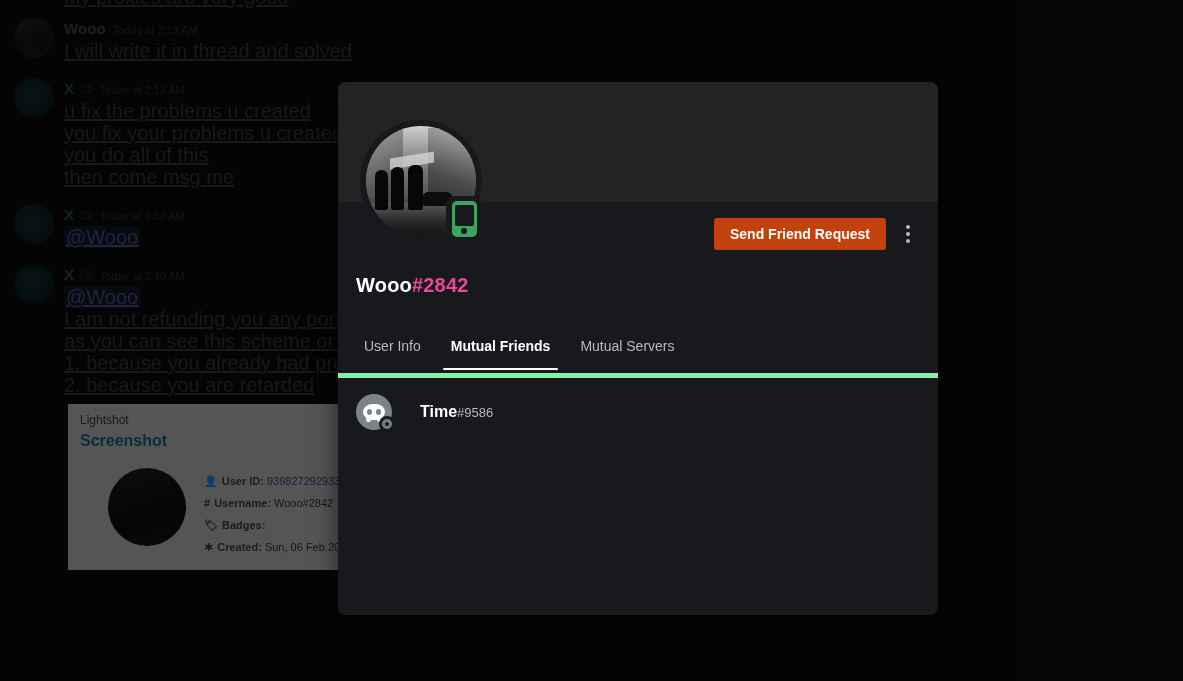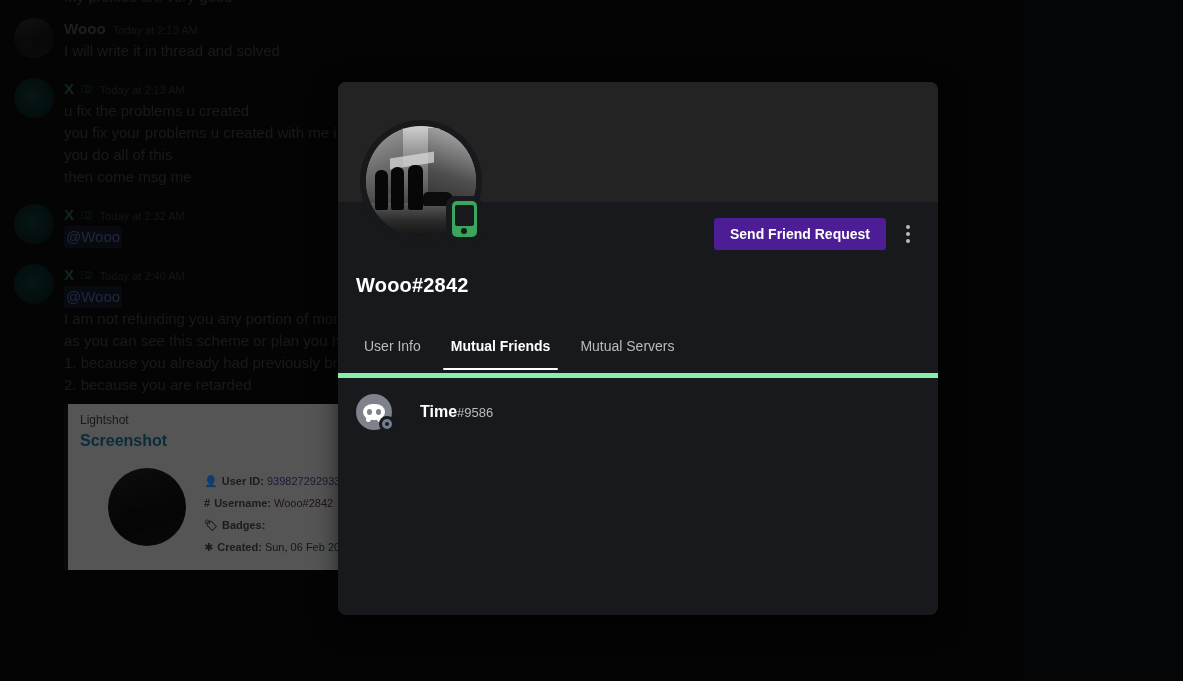--- a/index.html
+++ b/index.html
@@ -68,24 +68,25 @@
     color: #1d4a44;
     font-size: 11px;
     position: relative;
     top: -1px;
   }
   .msg-time {
     font-size: 11px;
     color: #29292c;
   }
   .msg-line {
-    font-size: 15px;
+    font-size: 20px;
     line-height: 22px;
     color: #2f3032;
     white-space: nowrap;
+    text-decoration: underline;
   }
   .msg-line.mention {
     color: #3b4a7a;
     background: #12141f;
     display: inline-block;
     padding: 0 2px;
     border-radius: 3px;
   }
   .msg-line.link {
     color: #135a78;
@@ -262,21 +263,21 @@
 
   .modal-actions {
     position: absolute;
     right: 16px;
     top: 136px;
     display: flex;
     align-items: center;
     gap: 8px;
   }
   #send-friend-request-btn {
-    background: #4c1d95;
+    background: #c2410c;
     color: #ffffff;
     border: none;
     border-radius: 3px;
     height: 32px;
     padding: 0 16px;
     font-family: inherit;
     font-size: 14px;
     font-weight: 600;
     cursor: pointer;
   }
@@ -300,21 +301,21 @@
 
   .profile-name {
     position: absolute;
     left: 18px;
     top: 192px;
     font-size: 20px;
     font-weight: bold;
     letter-spacing: .2px;
   }
   .profile-name .uname { color: #ffffff; }
-  .profile-name .disc { color: #ffffff; font-weight: bold; margin-top: 28px; }
+  .profile-name .disc { color: #ec4899; font-weight: bold; margin-top: 28px; }
 
   .tabs {
     position: absolute;
     left: 0;
     top: 250px;
     width: 100%;
     height: 46px;
     padding: 0 18px;
     display: flex;
     align-items: flex-start;

